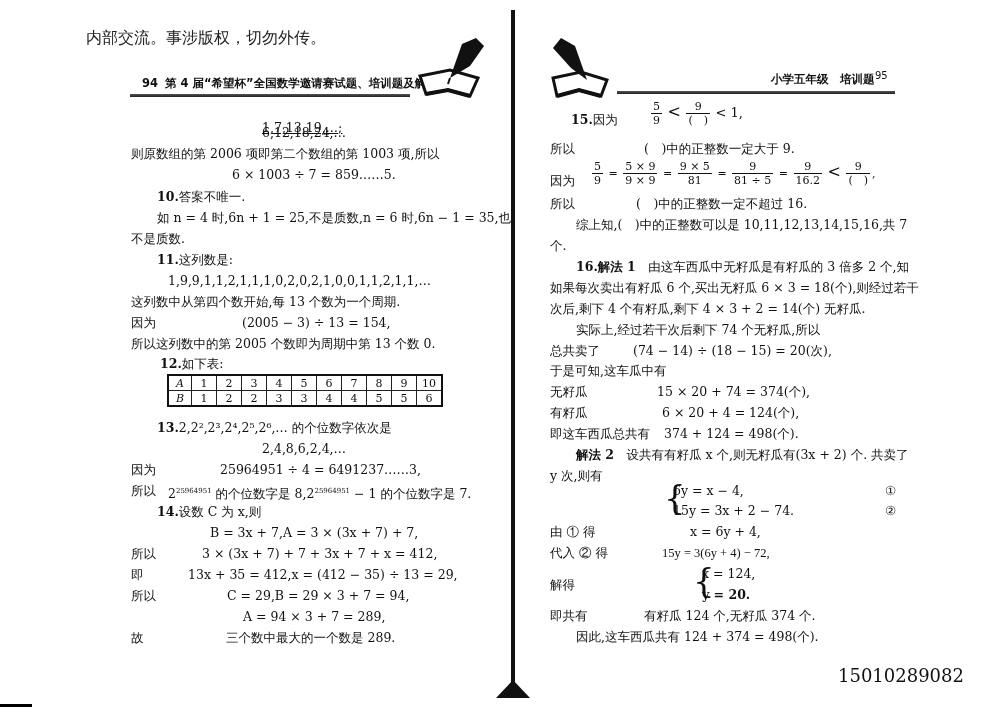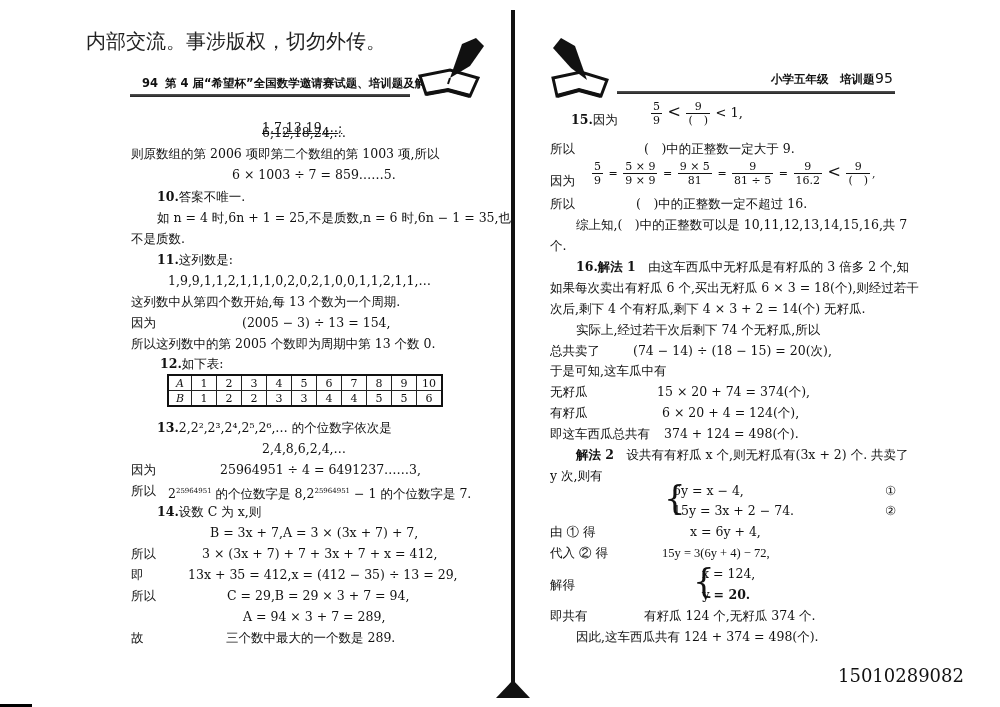--- a/index.html
+++ b/index.html
@@ -1,21 +1,21 @@
 <!DOCTYPE html>
 <html><head>
 <meta charset="utf-8">
 <style>
   html, body { margin:0; padding:0; background:#fff; }
   body { width:1000px; height:707px; position:relative; overflow:hidden;
          font-family:"DejaVu Serif", "Liberation Serif", serif; color:#111; }
   .abs { position:absolute; white-space:nowrap; }
   .t { font-size:12.5px; line-height:16px; }
   .b { font-weight:bold; }
-  .watermark { left:86px; top:28px; font-size:20px; font-family:Liberation Mono, monospace; color:#222; }
+  .watermark { left:86px; top:28px; font-size:16px; font-family:Liberation Mono, monospace; color:#222; }
   .hdr { font-size:11.5px; font-weight:bold; font-family:"DejaVu Sans", sans-serif; }
   .rule { position:absolute; height:3px; background:linear-gradient(#555,#222); }
   .spine { position:absolute; left:511px; top:10px; width:4px; height:672px; background:#111; }
   .spine-base { position:absolute; left:496px; top:680px; width:0; height:0;
     border-left:17px solid transparent; border-right:17px solid transparent; border-bottom:18px solid #111; }
   .frac { display:inline-block; vertical-align:middle; text-align:center; margin:0 2px; line-height:13px; }
   .frac .n { display:block; border-bottom:1px solid #111; padding:0 2px; }
   .frac .d { display:block; padding:0 2px; }
   table.ab { border-collapse:collapse; font-size:11px; }
   table.ab td { border:1px solid #222; width:24px; height:14px; text-align:center; padding:0; }
@@ -113,21 +113,21 @@
 <div class="abs t" style="left:243px; top:609px;">A = 94 × 3 + 7 = 289,</div>
 <div class="abs t" style="left:131px; top:630px;">故</div>
 <div class="abs t" style="left:226px; top:630px;">三个数中最大的一个数是 289.</div>
 
 <svg class="abs" style="left:545px; top:28px;" width="80" height="75" viewBox="0 0 80 75">
   <path d="M8 50 L36 44 L62 52 L56 68 L34 62 L12 68 Z" fill="#fff" stroke="#111" stroke-width="3"></path>
   <path d="M12 68 L34 62 L56 68" fill="none" stroke="#111" stroke-width="4"></path>
   <path d="M42 52 L30 18 L16 10 L8 20 L26 40 Z" fill="#111"></path>
 </svg>
 <div class="abs hdr" style="left:771px; top:72px;">小学五年级　培训题</div>
-<div class="abs" style="left:875px; top:70px; font-size:14px; font-family:'DejaVu Sans', sans-serif;">95</div>
+<div class="abs" style="left:875px; top:70px; font-size:10px; font-family:'DejaVu Sans', sans-serif;">95</div>
 <div class="rule" style="left:617px; top:91px; width:278px;"></div>
 
 <div class="abs t" style="left:571px; top:112px;"><span class="b">15.</span><span>因为</span></div>
 <div class="abs t" style="left:649px; top:100px; font-size:11px;">
   <span class="frac"><span class="n">5</span><span class="d">9</span></span>
   <span style="font-size:16px;">&lt;</span>
   <span class="frac"><span class="n">9</span><span class="d">(　)</span></span>
   <span style="font-size:13px;">&lt; 1,</span>
 </div>
 

